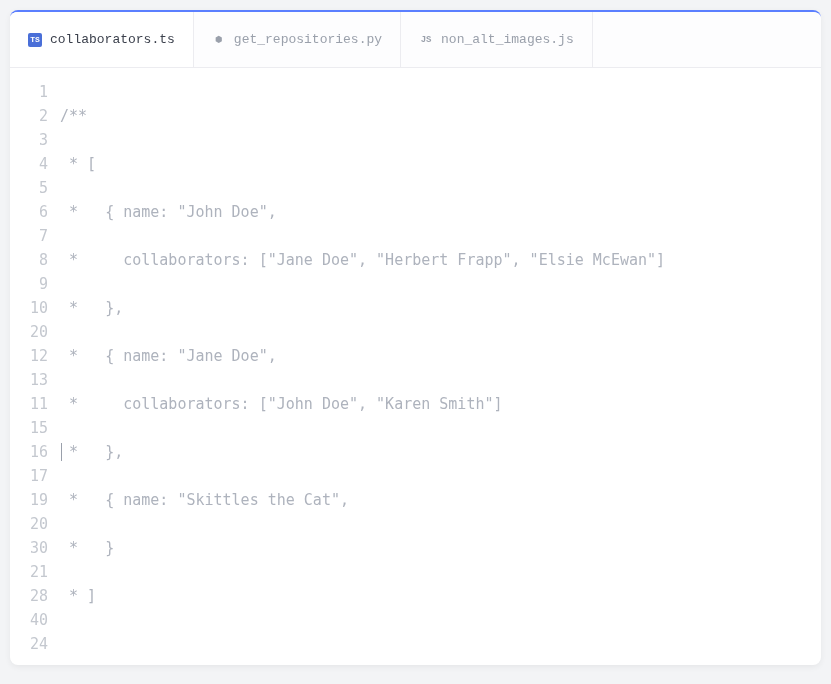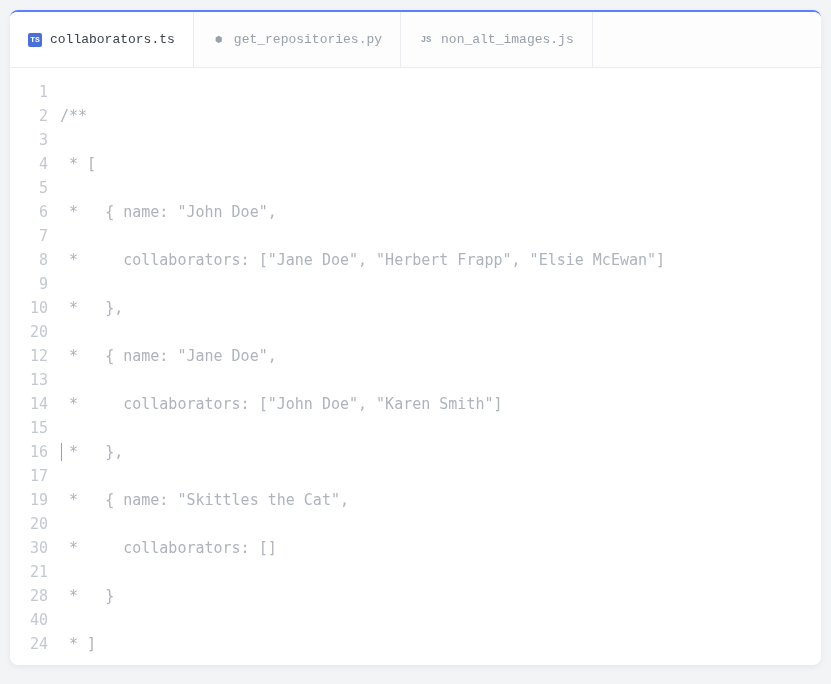--- a/index.html
+++ b/index.html
@@ -109,21 +109,21 @@
       <div>4</div>
       <div>5</div>
       <div>6</div>
       <div>7</div>
       <div>8</div>
       <div>9</div>
       <div>10</div>
       <div>20</div>
       <div>12</div>
       <div>13</div>
-      <div>14</div>
+      <div>11</div>
       <div>15</div>
       <div>16</div>
       <div>17</div>
       <div>19</div>
       <div>20</div>
       <div>30</div>
       <div>21</div>
       <div>28</div>
       <div>40</div>
       <div>24</div>
@@ -131,21 +131,20 @@
     <div class="code">
 <div class="tok-comment">/**</div>
 <div class="tok-comment"> * [</div>
 <div class="tok-comment"> *   { name: "John Doe",</div>
 <div class="tok-comment"> *     collaborators: ["Jane Doe", "Herbert Frapp", "Elsie McEwan"]</div>
 <div class="tok-comment"> *   },</div>
 <div class="tok-comment"> *   { name: "Jane Doe",</div>
 <div class="tok-comment"> *     collaborators: ["John Doe", "Karen Smith"]</div>
 <div class="tok-comment"> *   },</div>
 <div class="tok-comment"> *   { name: "Skittles the Cat",</div>
-<div class="tok-comment"> *     collaborators: []</div>
 <div class="tok-comment"> *   }</div>
 <div class="tok-comment"> * ]</div>
 
 
 
 
 
 
 
 

